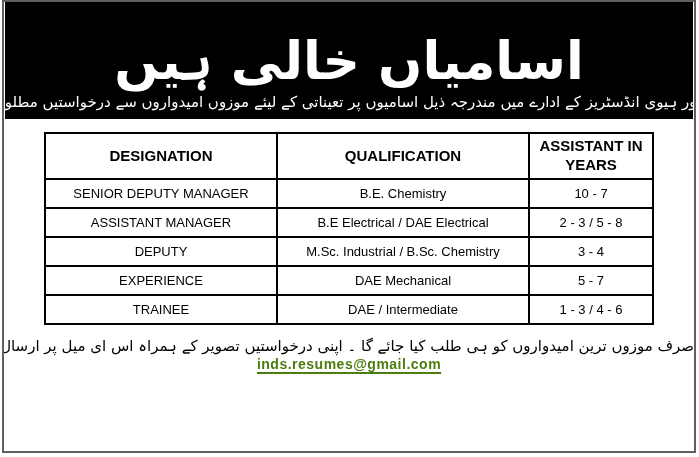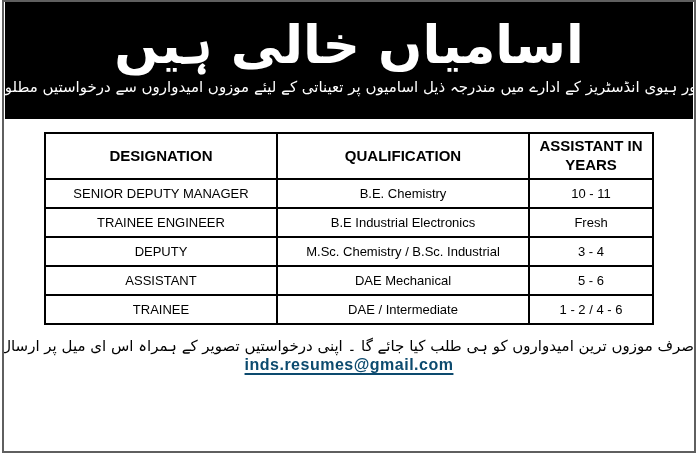--- a/index.html
+++ b/index.html
@@ -20,21 +20,21 @@
     overflow: hidden;
   }
   .band {
     background: #000000;
     color: #ffffff;
     height: 117px;
     margin: 0 1px;
     display: flex;
     flex-direction: column;
     align-items: center;
-    justify-content: center;
+    justify-content: flex-end;
     overflow: hidden;
   }
   .title {
     font-family: "DejaVu Sans", sans-serif;
     font-size: 52px;
     font-weight: bold;
     line-height: 1.1;
     direction: rtl;
     white-space: nowrap;
   }
@@ -76,27 +76,27 @@
     text-align: center;
     font-family: "DejaVu Sans", sans-serif;
     font-size: 15px;
     direction: rtl;
     white-space: nowrap;
     color: #000000;
   }
   .footer-email {
     margin-top: 1px;
     text-align: center;
-    font-size: 16px;
+    font-size: 14px;
     font-weight: bold;
     letter-spacing: 0.5px;
     text-decoration: underline;
     text-decoration-thickness: 2px;
     text-underline-offset: 3px;
-    color: #0c4a6e;
+    color: #4d7c0f;
   }
 </style>
 </head>
 <body>
 
 <div class="page">
   <div class="frame">
 
     <div class="band">
       <div class="title">اسامیاں خالی ہیں</div>
@@ -113,41 +113,41 @@
         <tr>
           <th>DESIGNATION</th>
           <th>QUALIFICATION</th>
           <th>ASSISTANT IN YEARS</th>
         </tr>
       </thead>
       <tbody>
         <tr>
           <td>SENIOR DEPUTY MANAGER</td>
           <td>B.E. Chemistry</td>
-          <td>10 - 11</td>
+          <td>10 - 7</td>
         </tr>
         <tr>
-          <td>TRAINEE ENGINEER</td>
-          <td>B.E Industrial Electronics</td>
-          <td>Fresh</td>
+          <td>ASSISTANT MANAGER</td>
+          <td>B.E Electrical / DAE Electrical</td>
+          <td>2 - 3 / 5 - 8</td>
         </tr>
         <tr>
           <td>DEPUTY</td>
-          <td>M.Sc. Chemistry / B.Sc. Industrial</td>
+          <td>M.Sc. Industrial / B.Sc. Chemistry</td>
           <td>3 - 4</td>
         </tr>
         <tr>
-          <td>ASSISTANT</td>
+          <td>EXPERIENCE</td>
           <td>DAE Mechanical</td>
-          <td>5 - 6</td>
+          <td>5 - 7</td>
         </tr>
         <tr>
           <td>TRAINEE</td>
           <td>DAE / Intermediate</td>
-          <td>1 - 2 / 4 - 6</td>
+          <td>1 - 3 / 4 - 6</td>
         </tr>
       </tbody>
     </table>
 
     <div class="footer-note">صرف موزوں ترین امیدواروں کو ہی طلب کیا جائے گا ۔ اپنی درخواستیں تصویر کے ہمراہ اس ای میل پر ارسال کریں :</div>
     <div class="footer-email">inds.resumes@gmail.com</div>
 
   </div>
 </div>
 

